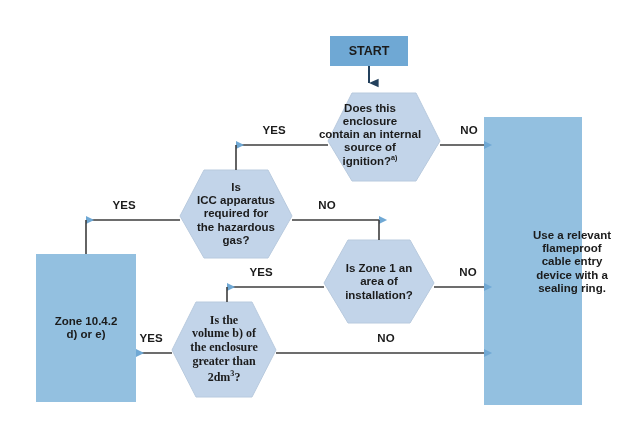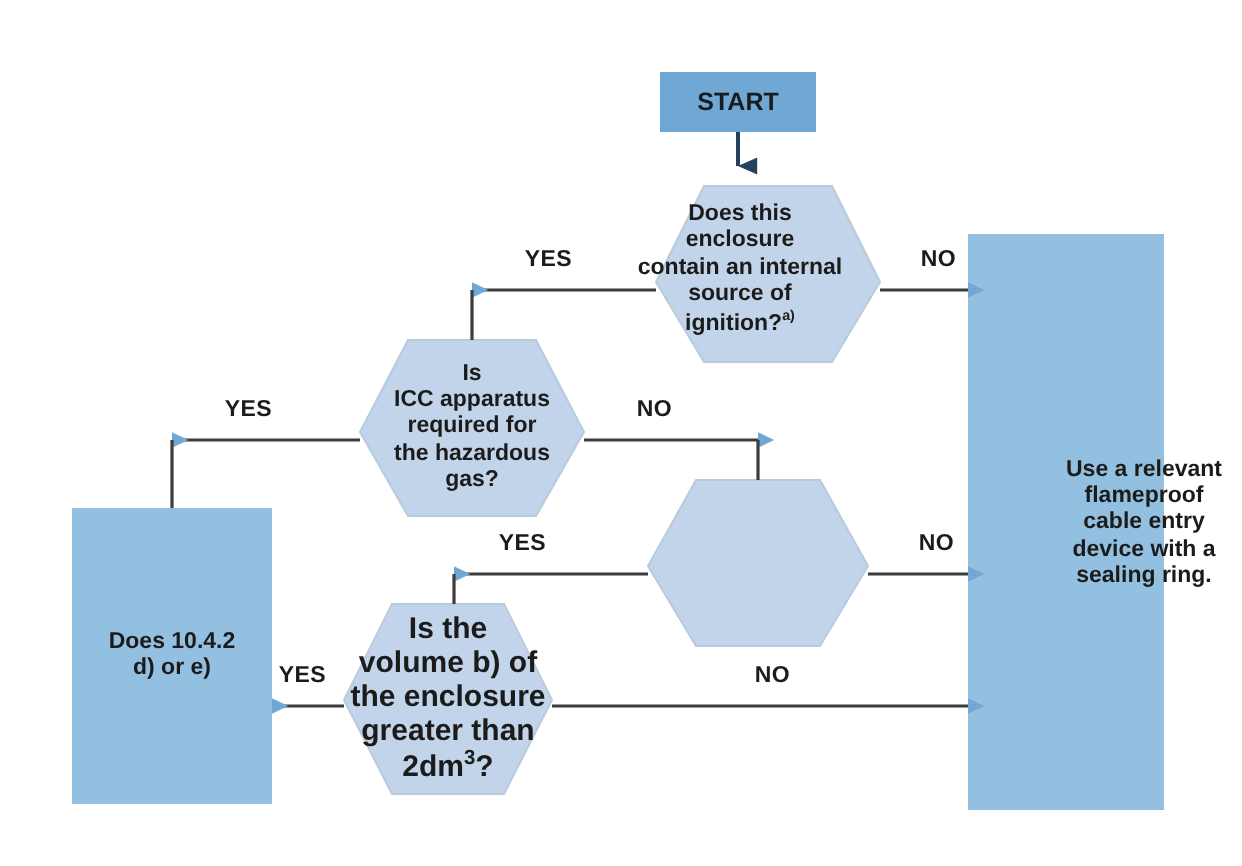--- a/index.html
+++ b/index.html
@@ -119,30 +119,33 @@
 gas?</div>
 
   <div class="node-label" style="left:306px; top:96px; width:128px; height:78px; font-size:11.5px;">
     <span><span>Does this
 enclosure
 contain an internal
 source of
 ignition?</span><span class="sup">a)</span></span>
   </div>
 
+  <div class="node-label" style="left:318px; top:252px; width:122px; height:60px; font-size:11.5px;">Is Zone 1 an
+area of
+installation?</div>
 
-  <div class="node-label" style="left:162px; top:310px; width:124px; height:78px; font-size:15px;">
+  <div class="node-label" style="left:162px; top:310px; width:124px; height:78px; font-size:12px;font-family:Liberation Serif, serif;">
     <span><span>Is the
 volume b) of
 the enclosure
 greater than
 2dm</span><span class="cube">3</span><span>?</span></span>
   </div>
 
-  <div class="node-label" style="left:36px; top:308px; width:100px; height:40px; font-size:11.5px;">Does 10.4.2
+  <div class="node-label" style="left:36px; top:308px; width:100px; height:40px; font-size:11.5px;">Zone 10.4.2
 d) or e)</div>
 
   <div class="node-label" style="left:484px; top:222px; width:98px; height:80px; font-size:11.5px;margin-left:39px;">Use a relevant
 flameproof
 cable entry
 device with a
 sealing ring.</div>
 
   <div class="edge-label" style="left:246px; top:124px; width:40px;">YES</div>
 

